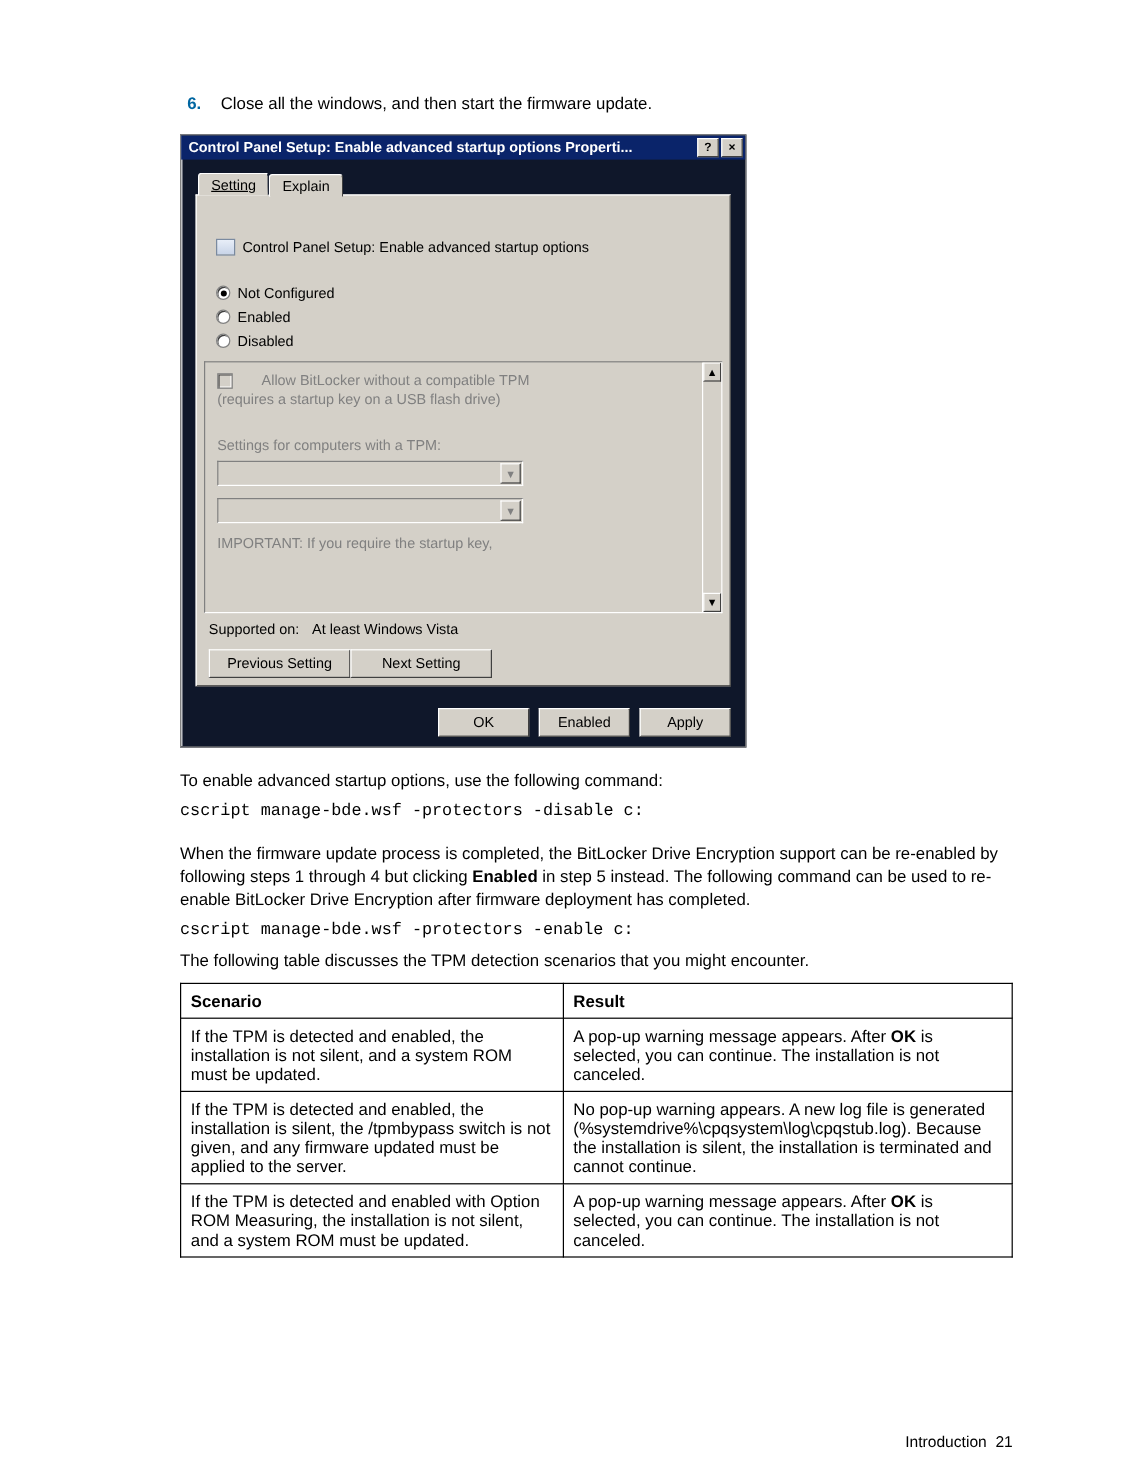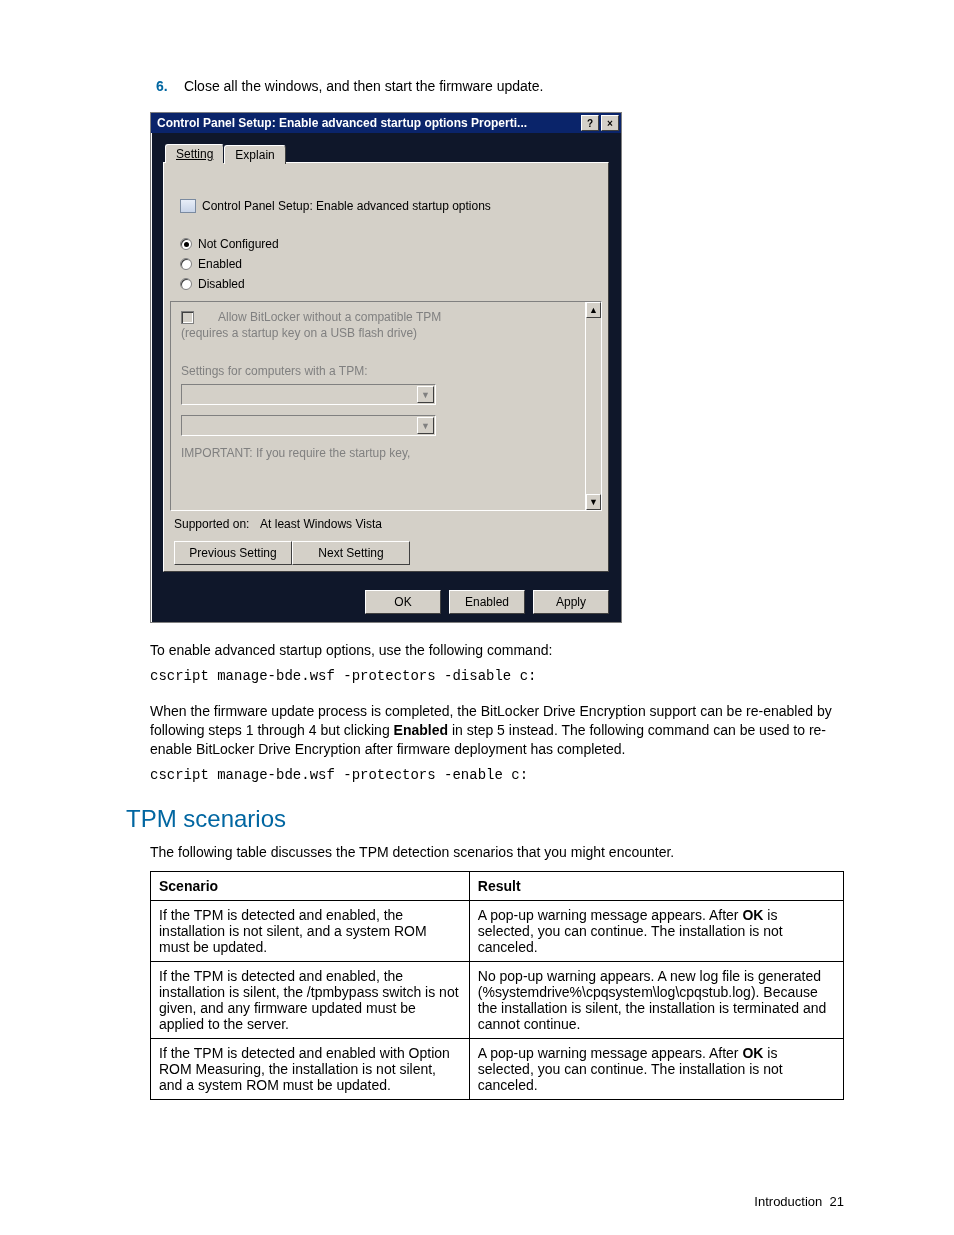--- a/index.html
+++ b/index.html
@@ -327,21 +327,20 @@
     </div>
   </div>
 
   <div class="para">To enable advanced startup options, use the following command:</div>
   <div class="code">cscript manage-bde.wsf -protectors -disable c:</div>
   <div class="para">
     <span>When the firmware update process is completed, the BitLocker Drive Encryption support can be re-enabled by following steps 1 through 4 but clicking </span><b>Enabled</b><span> in step 5 instead. The following command can be used to re-enable BitLocker Drive Encryption after firmware deployment has completed.</span>
   </div>
   <div class="code">cscript manage-bde.wsf -protectors -enable c:</div>
 
-  <div class="h2">TPM scenarios</div>
   <div class="para" style="margin-top:4px;">The following table discusses the TPM detection scenarios that you might encounter.</div>
 
   <table class="tpm">
     <tbody>
         <tr>
       <th style="width:46%;">Scenario</th>
       <th>Result</th>
     </tr>
     <tr>
       <td>If the TPM is detected and enabled, the installation is not silent, and a system ROM must be updated.</td>

